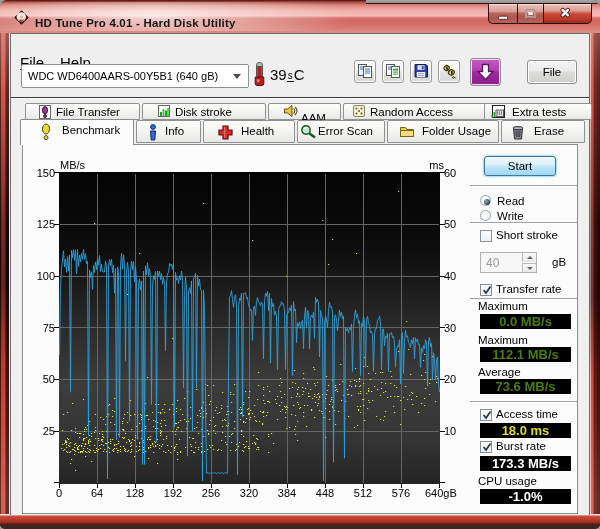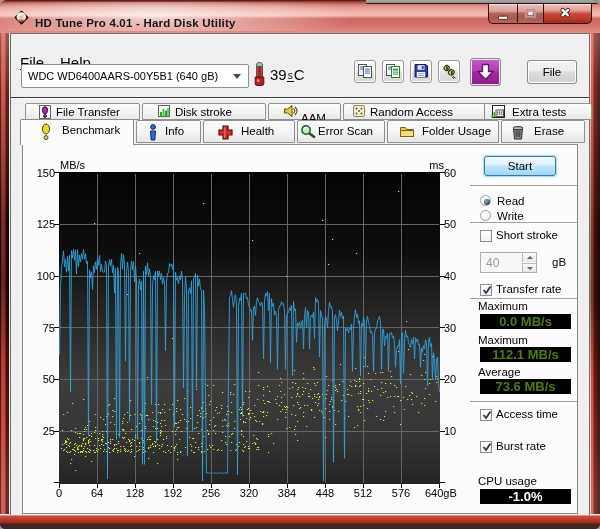--- a/index.html
+++ b/index.html
@@ -383,20 +383,22 @@
 <div class="plabel" style="left:478px;top:334px">Maximum</div>
 <div class="vbox blue" style="top:347px">112.1 MB/s</div>
 <div class="plabel" style="left:478px;top:366px">Average</div>
 <div class="vbox blue" style="top:379px">73.6 MB/s</div>
 <div class="cb" style="top:409px">
       <svg width="12" height="13" viewBox="0 0 12 13">
         <path d="M2.5 6 L5 9 L9.5 2.5" stroke="#2a3b4d" stroke-width="1.8" fill="none"></path>
       </svg>
     </div>
 <div class="plabel" style="left:496px;top:408px">Access time</div>
+<div class="vbox yellow" style="top:423px">18.0 ms</div>
 <div class="cb" style="top:441px">
       <svg width="12" height="13" viewBox="0 0 12 13">
         <path d="M2.5 6 L5 9 L9.5 2.5" stroke="#2a3b4d" stroke-width="1.8" fill="none"></path>
       </svg>
     </div>
 <div class="plabel" style="left:496px;top:440px">Burst rate</div>
+<div class="vbox white" style="top:456px">173.3 MB/s</div>
 <div class="plabel" style="left:478px;top:475px">CPU usage</div>
 <div class="vbox white" style="top:489px">-1.0%</div>
 </div>
 </body></html>

